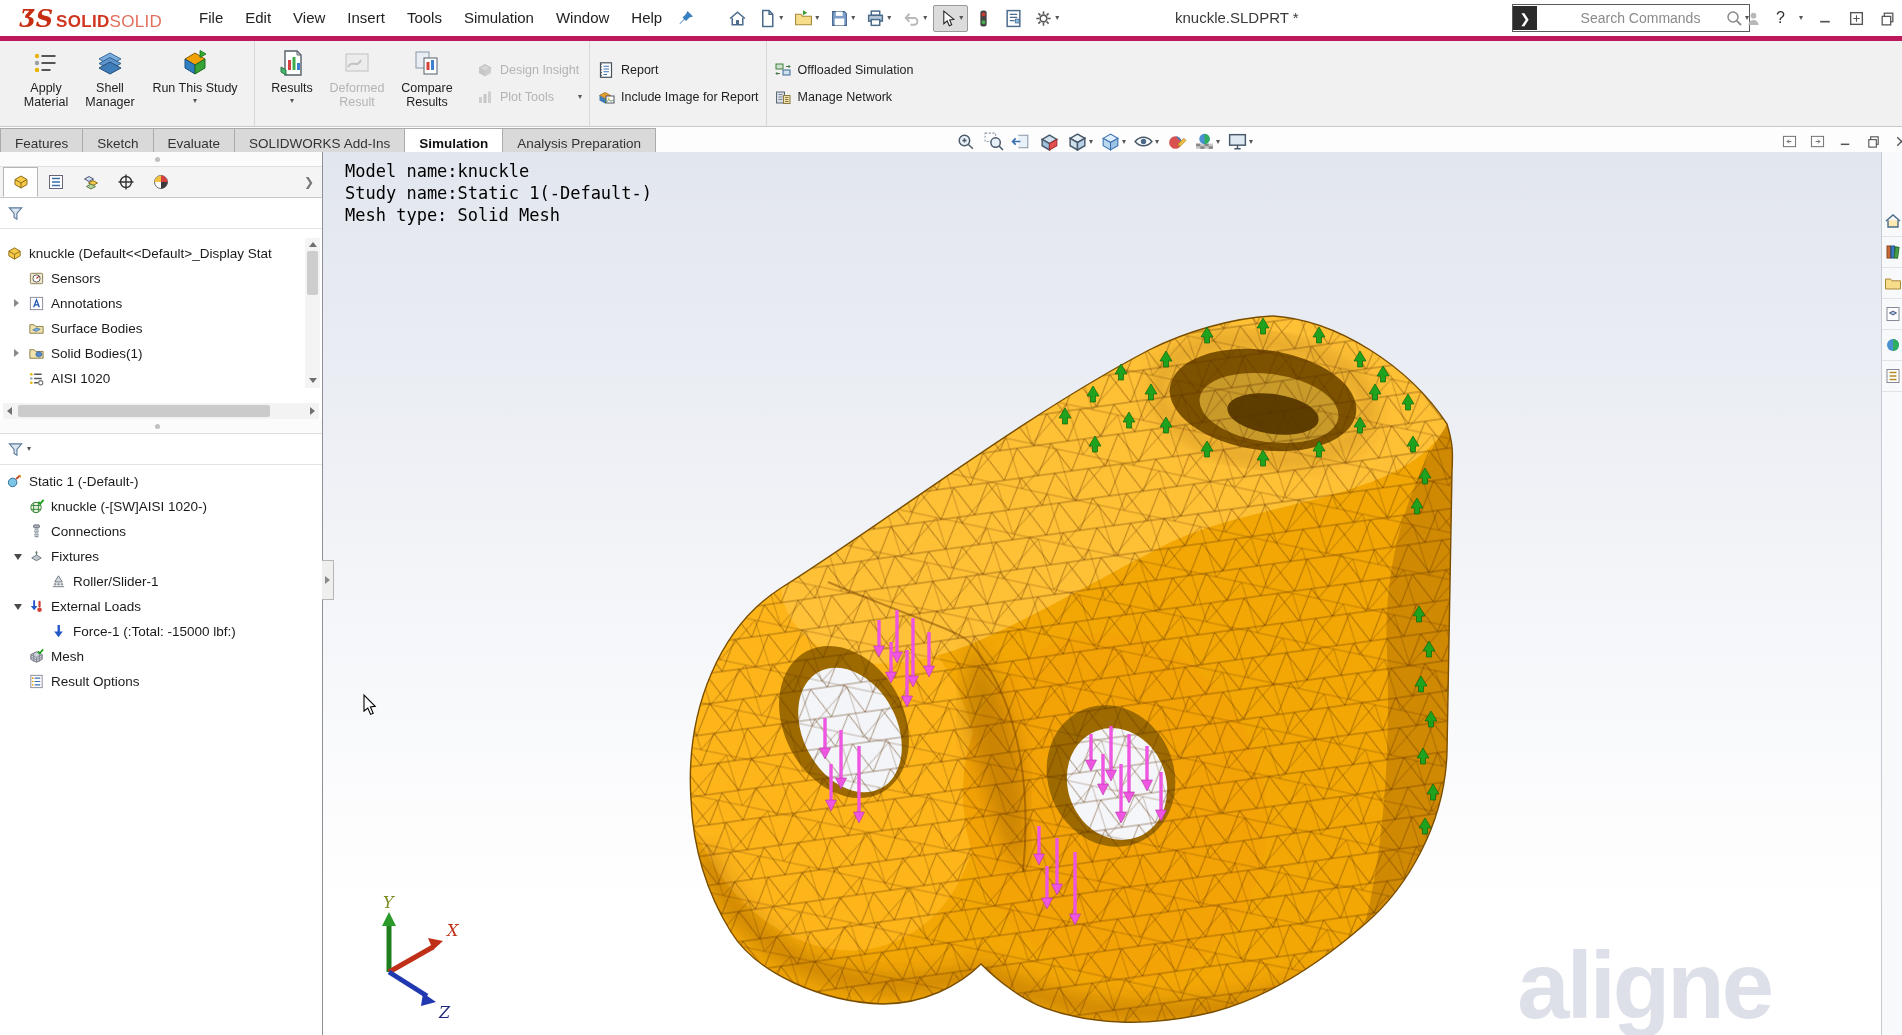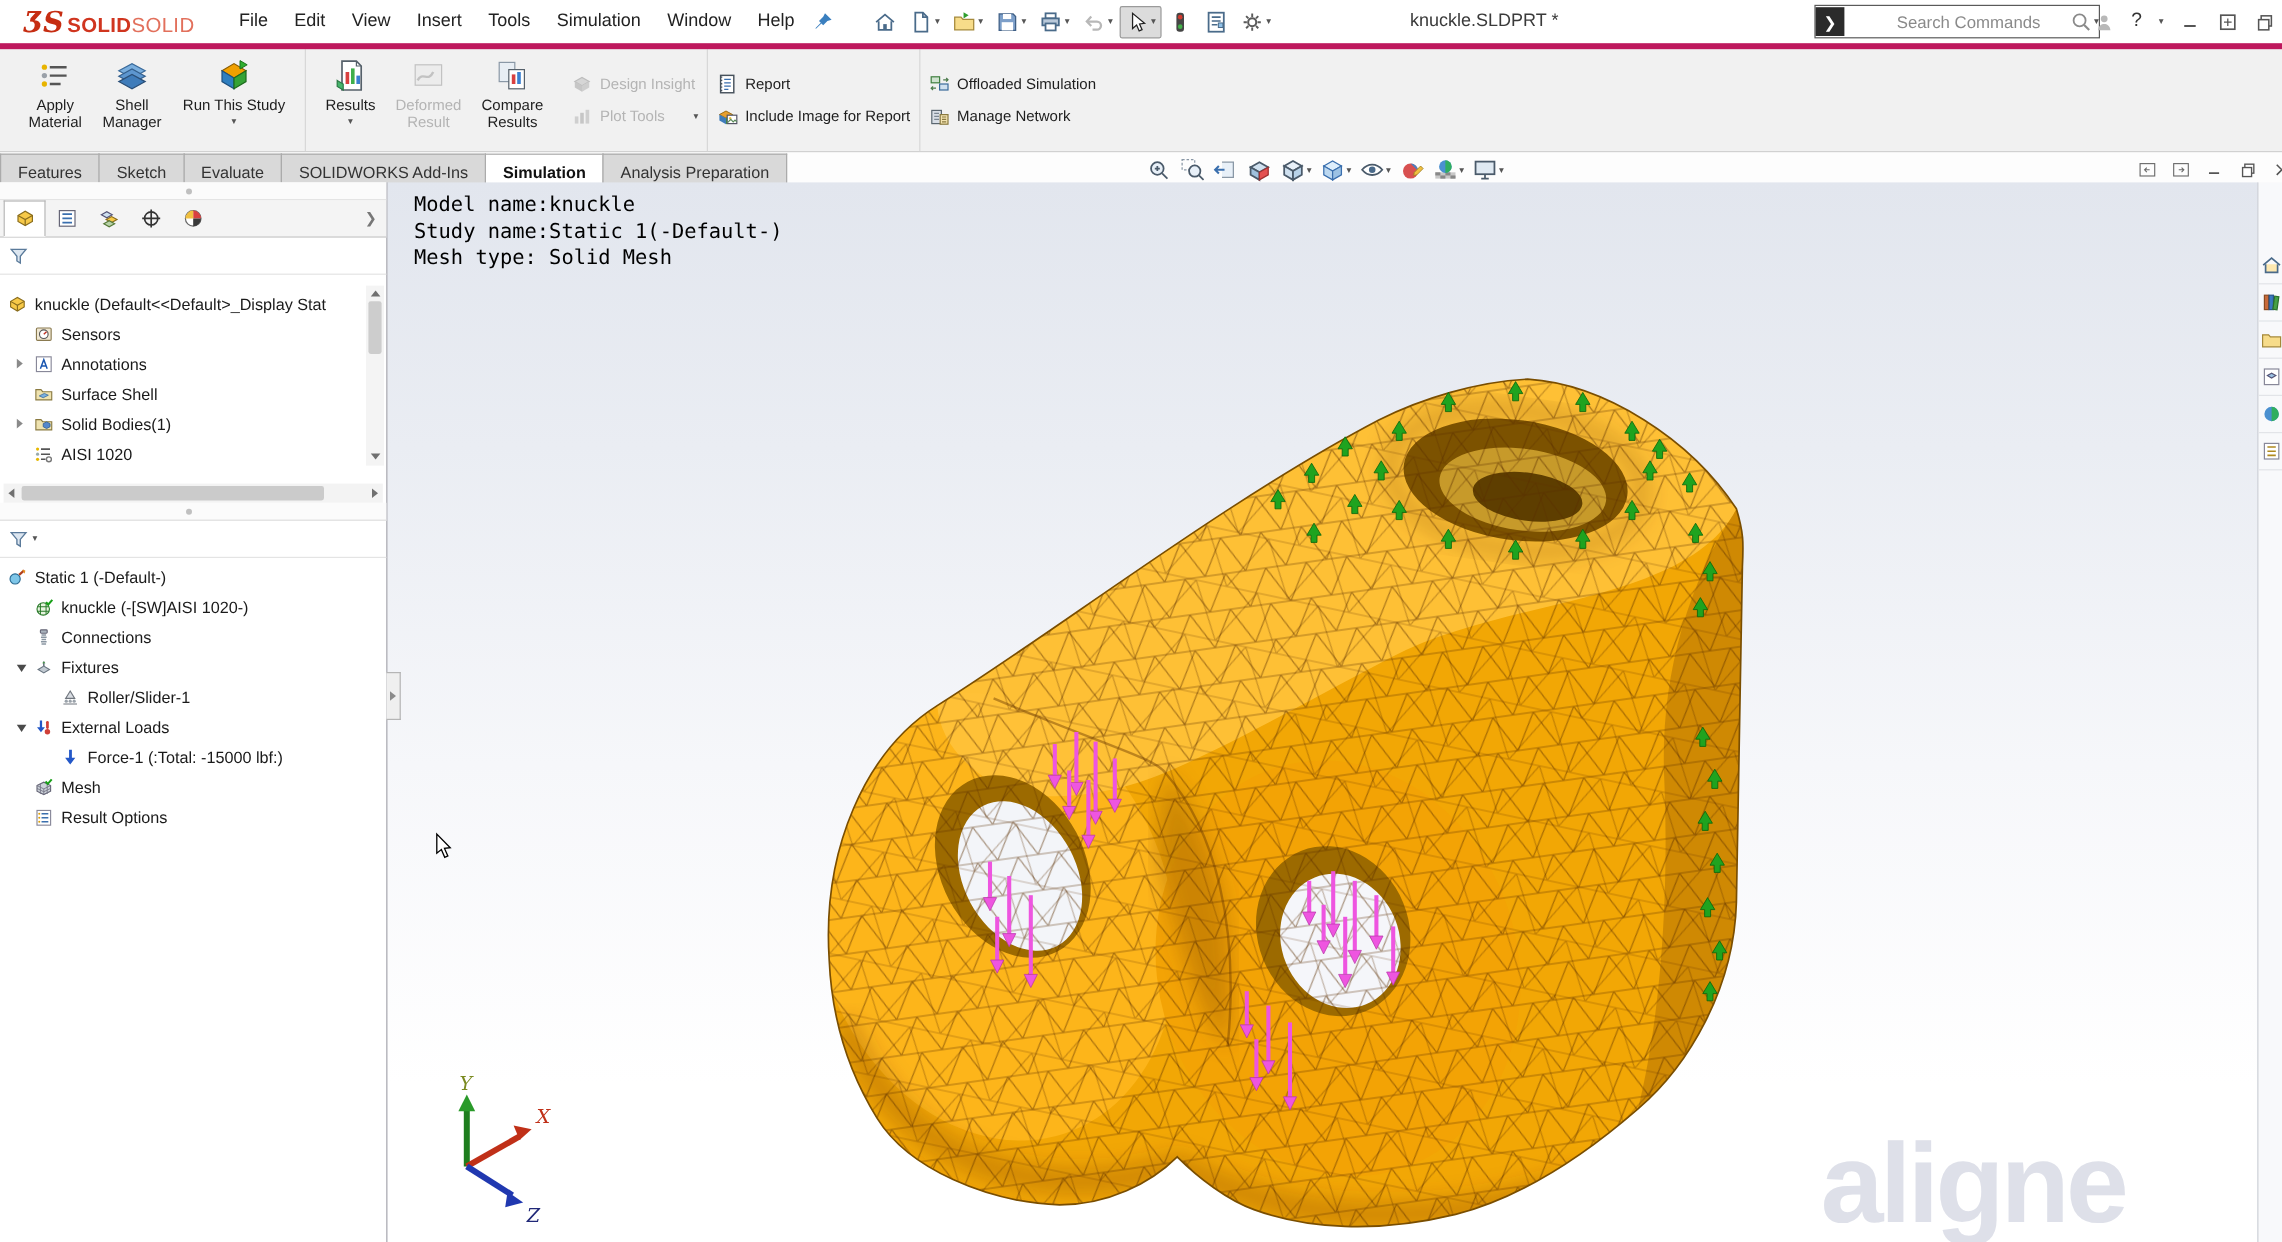--- a/index.html
+++ b/index.html
@@ -633,21 +633,21 @@
             </span>
             <span class="tlab" style="left:51px">Annotations</span>
           </div>
           <div class="trow">
             <span class="ticn icn" style="left:28px">
               <svg viewBox="0 0 18 18">
                 <path d="M2 5h4.5L8 6.8h8V14H2z" fill="#efe3b0" stroke="#8a7a40"></path>
                 <path d="M5 10.5l4.5-2.2 3.5 1.6-4.5 2.2z" fill="#7ab0e0" stroke="#3a6a9a" stroke-width=".7"></path>
               </svg>
             </span>
-            <span class="tlab" style="left:51px">Surface Shell</span>
+            <span class="tlab" style="left:51px">Surface Bodies</span>
           </div>
           <div class="trow">
             <span class="exp collapsed" style="left:14px;top:8px"></span>
             <span class="ticn icn" style="left:28px">
               <svg viewBox="0 0 18 18">
                 <path d="M2 5h4.5L8 6.8h8V14H2z" fill="#efe3b0" stroke="#8a7a40"></path>
                 <path d="M8.5 8.5 11.5 7l3 1.5v2.8l-3 1.5-3-1.5z" fill="#5588cc" stroke="#2a5a96" stroke-width=".7"></path>
               </svg>
             </span>
             <span class="tlab" style="left:51px">Solid Bodies(1)</span>

